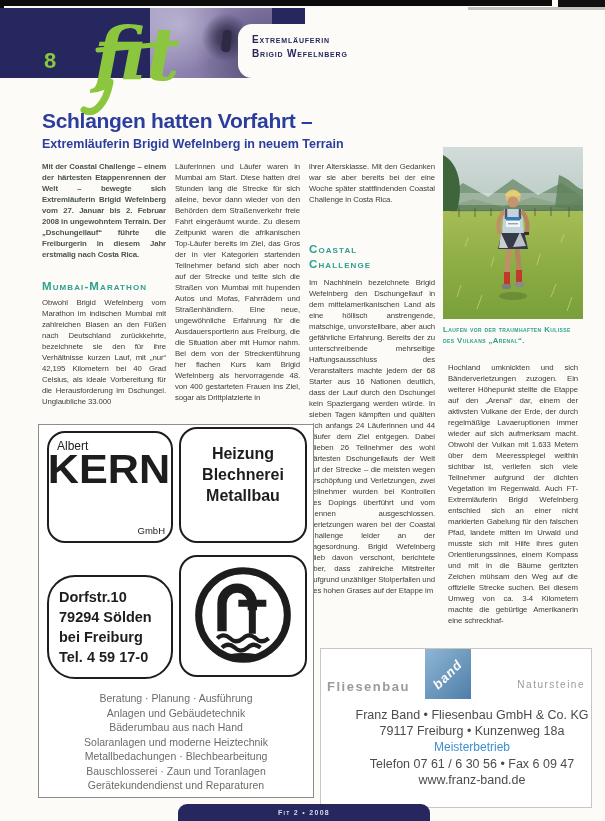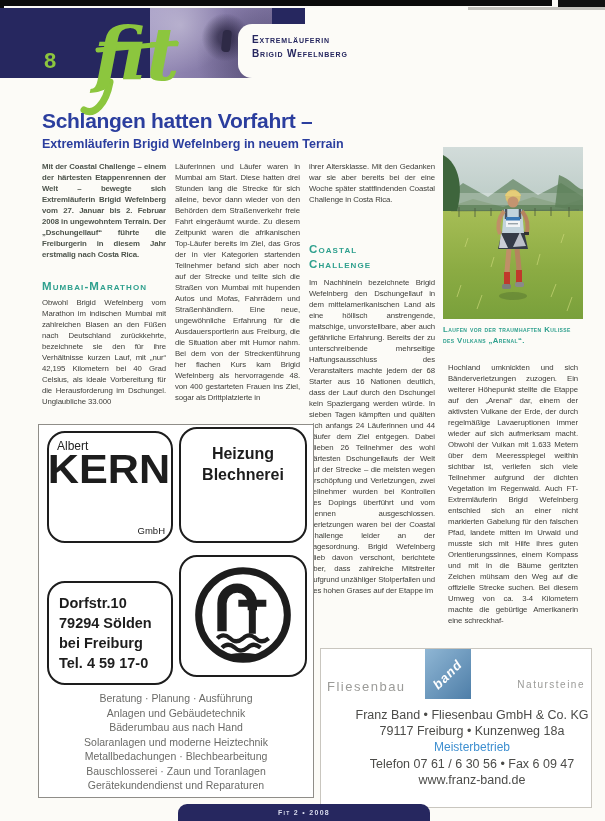--- a/index.html
+++ b/index.html
@@ -41,35 +41,35 @@
   .c3b{left:309px;top:277px;width:126px;height:333px;}
   .c4{left:448px;top:362px;width:130px;height:279px;}
   
   .photo{left:443px;top:147px;width:140px;height:172px;}
   .caption{left:443px;top:325px;width:140px;color:#2fa08e;font-weight:bold;
            font-variant:small-caps;font-size:7.8px;line-height:10.5px;letter-spacing:.4px;}
   
   .kern{left:38px;top:424px;width:274px;height:372px;background:#fff;border:1px solid #8f8d88;}
   .kbox{position:absolute;border:2.5px solid #1d1d1d;border-radius:18px;background:#fff;}
   .kb1{left:8px;top:6px;width:122px;height:108px;}
-  .kb2{left:8px;top:156px;width:122px;height:100px;}
+  .kb2{left:8px;top:150px;width:122px;height:100px;border-radius:28px;}
   .kb3{left:140px;top:2px;width:124px;height:112px;}
   .kb4{left:140px;top:130px;width:124px;height:118px;}
   .kern-albert{position:absolute;left:8px;top:6px;font-size:12px;color:#222;}
   .kern-main{position:absolute;left:2px;top:14px;width:116px;text-align:center;
              font-size:40px;font-weight:bold;color:#1d1d1d;letter-spacing:0;transform:scaleX(1.08);}
   .kern-gmbh{position:absolute;right:6px;bottom:5px;font-size:9.5px;color:#222;}
   .kern-addr{position:absolute;left:10px;top:10px;font-size:14.5px;font-weight:bold;color:#1d1d1d;line-height:20px;}
   .kern-serv{position:absolute;left:0;top:14px;width:100%;text-align:center;
              font-size:16px;font-weight:bold;color:#1d1d1d;line-height:21px;}
   .kern-foot{position:absolute;left:0;top:266px;width:100%;text-align:center;
              font-size:10.5px;color:#6b6b68;line-height:14.5px;}
   
   .band-ad{left:320px;top:648px;width:270px;height:158px;background:#fff;border:1px solid #c9c6bf;}
-  .fl-left{position:absolute;left:6px;top:30px;font-size:13px;font-weight:normal;color:#9b9b98;letter-spacing:1.5px;}
+  .fl-left{position:absolute;left:6px;top:30px;font-size:13px;font-weight:bold;color:#9b9b98;letter-spacing:1.5px;}
   .fl-right{position:absolute;right:6px;top:30px;font-size:10px;font-weight:normal;color:#9b9b98;letter-spacing:1.5px;}
   .fl-logo{position:absolute;left:104px;top:0;width:46px;height:50px;
            background:linear-gradient(135deg,#8fb6d4,#4e7ea8);display:flex;align-items:center;justify-content:center;}
   .fl-logo span{display:block;transform:rotate(-45deg);color:#fff;font-weight:bold;font-style:italic;
                 font-size:13px;letter-spacing:1px;}
   .fl-lines{position:absolute;left:16px;top:58px;width:100%;text-align:center;color:#4c4c49;}
   .fl-l1{font-size:12.5px;line-height:16px;}
   .fl-l2{font-size:12.5px;line-height:16px;}
   .fl-meister{font-size:12px;line-height:17px;color:#3e8fd0;}
   .fl-l4{font-size:12.5px;line-height:17px;}
@@ -189,20 +189,21 @@
   <div class="abs kern">
     <div class="kbox kb1">
       <div class="kern-albert">Albert</div>
       <div class="kern-main">KERN</div>
       <div class="kern-gmbh">GmbH</div>
     </div>
     <div class="kbox kb3">
       <div class="kern-serv">
         <div>Heizung</div>
         <div>Blechnerei</div>
+        <div>Metallbau</div>
       </div>
     </div>
     <div class="kbox kb2">
       <div class="kern-addr">
         <div>Dorfstr.10</div>
         <div>79294 Sölden</div>
         <div>bei Freiburg</div>
         <div>Tel. 4 59 17-0</div>
       </div>
     </div>

